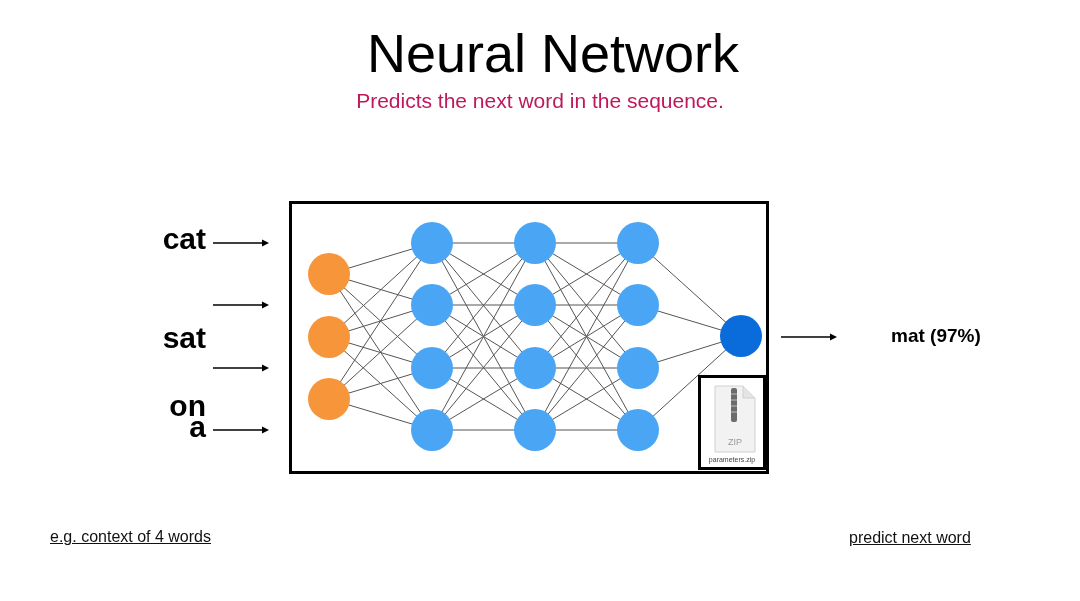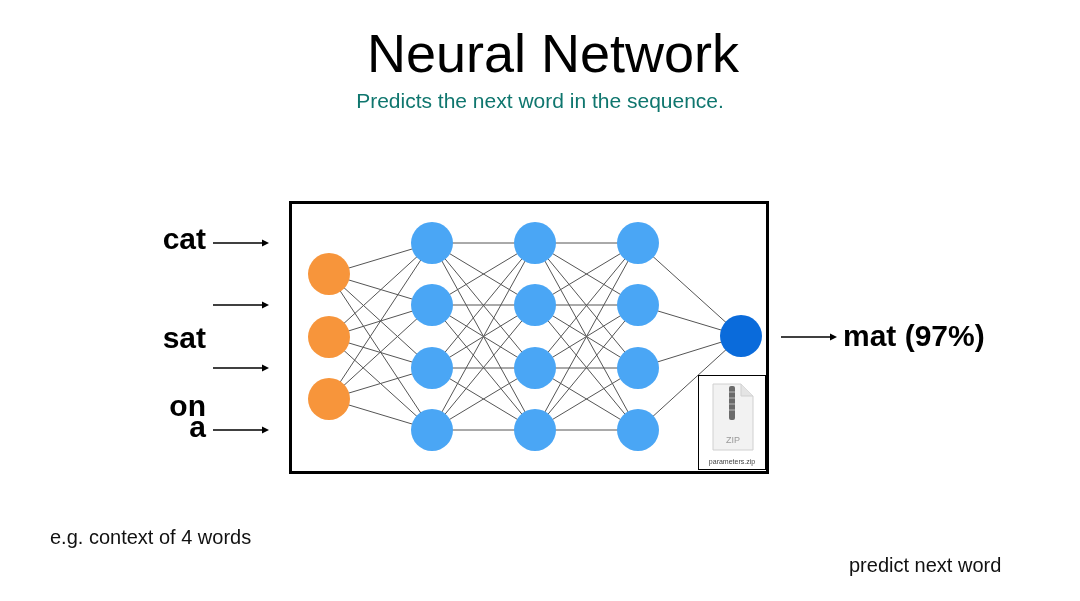--- a/index.html
+++ b/index.html
@@ -6,38 +6,38 @@
     body {
       width: 1080px; height: 601px; background: #ffffff; position: relative; overflow: hidden;
       font-family: "Liberation Sans", "DejaVu Sans", sans-serif; color: #000;
     }
     .title {
       position: absolute; left: 13px; width: 1080px; top: 22px; text-align: center;
       font-size: 54px; font-weight: 400; letter-spacing: 0px; line-height: 62px;
     }
     .subtitle {
       position: absolute; left: 0; width: 1080px; top: 88px; text-align: center;
-      font-size: 21px; line-height: 26px; color: #0f766e;
+      font-size: 21px; line-height: 26px; color: #be185d;
     }
     .word {
       position: absolute; font-size: 30px; font-weight: 700; text-align: right; width: 80px;
       line-height: 34px;
     }
     .arrow { position: absolute; }
     .output-word {
-      position: absolute; left: 843px; top: 318px; font-size: 30px; font-weight: 700; line-height: 36px;
+      position: absolute; left: 891px; top: 318px; font-size: 19px; font-weight: 700; line-height: 36px;
     }
-    .caption { position: absolute; font-size: 20px; line-height: 24px; color: #111; }
+    .caption { position: absolute; font-size: 16px; line-height: 24px; color: #111; text-decoration: underline; }
     .frame {
       position: absolute; left: 289px; top: 201px; width: 480px; height: 273px;
       border: 3px solid #000; box-sizing: border-box; background: #fff;
     }
     .zip-card {
       position: absolute; left: 698px; top: 375px; width: 68px; height: 95px;
-      border: 1px solid #000000; box-sizing: border-box; background: #fff;
+      border: 3px solid #000000; box-sizing: border-box; background: #fff;
     }
     .zip-label {
       position: absolute; left: 0; width: 100%; bottom: 4px; text-align: center;
       font-size: 7px; color: #444;
     }
     .zip-ext { font-size: 9px; fill: #9a9a9a; font-family: "Liberation Sans", sans-serif; }
   </style>
 </head>
 <body>
 
@@ -148,13 +148,13 @@
   <div class="zip-label">parameters.zip</div>
 </div>
 
 <svg class="arrow" style="left:780px; top:330px;" width="60" height="14">
     <line x1="1" y1="7" x2="52" y2="7" stroke="#000" stroke-width="1.5"></line>
     <polygon points="50,3.5 57,7 50,10.5" fill="#000"></polygon>
   </svg>
 <div class="output-word">mat (97%)</div>
 
 <div class="caption" style="left:50px; top:525px;">e.g. context of 4 words</div>
-<div class="caption" style="left:849px; top:553px;">predict next word</div>
+<div class="caption" style="left:849px; top:526px;">predict next word</div>
 
 </body></html>

